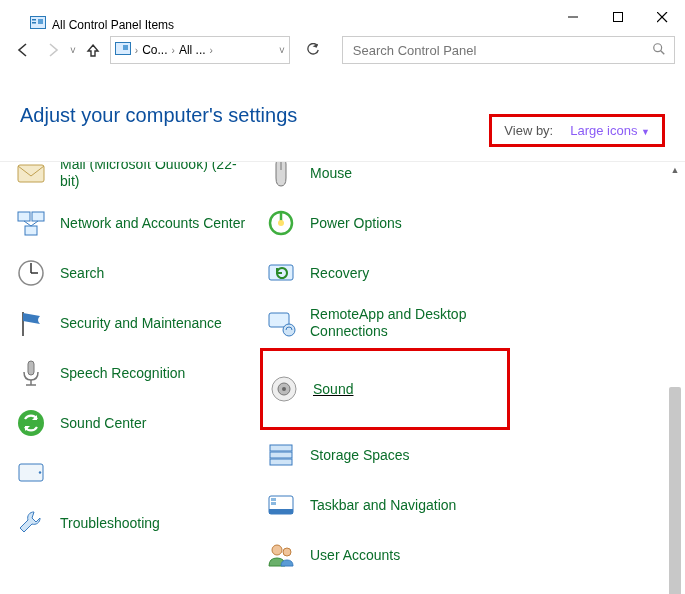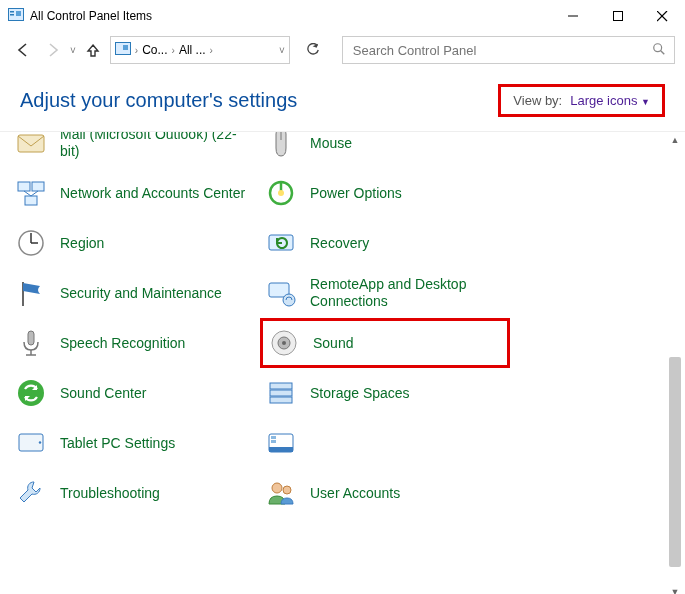--- a/index.html
+++ b/index.html
@@ -11,22 +11,23 @@
     color: #000;
     width: 685px;
     height: 594px;
     overflow: hidden;
     position: relative;
   }
   
   .titlebar {
     height: 32px;
     display: flex;
-    align-items: center;
+    align-items: flex-end;
     padding: 0 0 0 8px;
+    margin-left: 22px;
   }
   .titlebar .appicon { width: 16px; height: 16px; margin-right: 6px; }
   .titlebar .title { flex: 1; font-size: 12px; }
   .winbtns { display: flex; }
   .winbtn {
     width: 45px; height: 30px;
     display: flex; align-items: center; justify-content: center;
   }
   
   .navrow {
@@ -89,25 +90,26 @@
   .header .adjust {
     color: #0b4f9e;
     font-size: 20px;
   }
   .viewby-wrap {
     margin-left: auto;
     border: 3px solid #e00000;
     padding: 6px 12px;
     display: flex;
     align-items: center;
-    gap: 8px;
+    gap: 17px;
     font-size: 13px;
+    margin-top: 30px;
   }
   .viewby-label { color: #555; }
-  .viewby-value { color: #4c1d95; }
+  .viewby-value { color: #8b5cf6; }
   
   .content {
     position: relative;
     padding: 0 0 0 10px;
     height: calc(594px - 32px - 36px - 58px);
     overflow: hidden;
   }
   .cols {
     display: grid;
     grid-template-columns: 250px 250px;
@@ -265,21 +267,21 @@
               <path d="M10 15 L17 20 M24 15 L17 20" stroke="#3a7bbf" fill="none"></path>
             </svg></span>
           <span class="itemlabel">Network and Accounts Center</span>
         </div>
         <div class="item">
           <span class="itemicon"><svg width="34" height="34" viewBox="0 0 34 34">
               <circle cx="17" cy="17" r="12" fill="#fff" stroke="#888" stroke-width="1.5"></circle>
               <line x1="17" y1="17" x2="17" y2="7" stroke="#333" stroke-width="1.5"></line>
               <line x1="17" y1="17" x2="24" y2="17" stroke="#333" stroke-width="1.5"></line>
             </svg></span>
-          <span class="itemlabel">Region</span>
+          <span class="itemlabel">Search</span>
         </div>
         <div class="item">
           <span class="itemicon"><svg width="34" height="34" viewBox="0 0 34 34">
               <line x1="9" y1="6" x2="9" y2="30" stroke="#666" stroke-width="2"></line>
               <path d="M9 7 L26 10 Q22 14 26 18 L9 15 Z" fill="#3a7bbf"></path>
             </svg></span>
           <span class="itemlabel">Security and Maintenance</span>
         </div>
         <div class="item">
           <span class="itemicon"><svg width="34" height="34" viewBox="0 0 34 34">
@@ -297,21 +299,20 @@
               <path d="M23 9 L23 14 L18 14 Z" fill="#fff"></path>
               <path d="M11 25 L11 20 L16 20 Z" fill="#fff"></path>
             </svg></span>
           <span class="itemlabel">Sound Center</span>
         </div>
         <div class="item">
           <span class="itemicon"><svg width="34" height="34" viewBox="0 0 34 34">
               <rect x="5" y="8" width="24" height="17" rx="2" fill="#eef5fb" stroke="#3a7bbf"></rect>
               <circle cx="26" cy="16.5" r="1.2" fill="#3a7bbf"></circle>
             </svg></span>
-          <span class="itemlabel">Tablet PC Settings</span>
         </div>
         <div class="item">
           <span class="itemicon"><svg width="34" height="34" viewBox="0 0 34 34">
               <path d="M20 6 A6 6 0 0 0 14 14 L6 22 L10 26 L18 18 A6 6 0 0 0 26 12 L22 16 L18 12 Z" fill="#cfe4f7" stroke="#3a7bbf"></path>
             </svg></span>
           <span class="itemlabel">Troubleshooting</span>
         </div>
       </div>
     <div id="col-right" style="margin-top: -14px;">
         <div class="item">
@@ -338,21 +339,21 @@
           <span class="itemlabel">Recovery</span>
         </div>
         <div class="item">
           <span class="itemicon"><svg width="34" height="34" viewBox="0 0 34 34">
               <rect x="5" y="7" width="20" height="14" rx="2" fill="#dff0ff" stroke="#3a7bbf"></rect>
               <circle cx="25" cy="24" r="6" fill="#cfe4f7" stroke="#3a7bbf"></circle>
               <path d="M22 24 A3 3 0 0 1 28 24" fill="none" stroke="#3a7bbf"></path>
             </svg></span>
           <span class="itemlabel">RemoteApp and Desktop Connections</span>
         </div>
-        <div class="item red-outline" style="padding: 5px 4px;">
+        <div class="item red-outline" style="padding: 21px 4px; text-decoration: underline;">
           <span class="itemicon"><svg width="34" height="34" viewBox="0 0 34 34">
               <circle cx="17" cy="17" r="12" fill="#eee" stroke="#999"></circle>
               <circle cx="17" cy="17" r="6" fill="#bbb" stroke="#777"></circle>
               <circle cx="17" cy="17" r="2" fill="#666"></circle>
             </svg></span>
           <span class="itemlabel">Sound</span>
         </div>
         <div class="item">
           <span class="itemicon"><svg width="34" height="34" viewBox="0 0 34 34">
               <rect x="6" y="7" width="22" height="6" fill="#cfe4f7" stroke="#3a7bbf"></rect>
@@ -361,20 +362,21 @@
             </svg></span>
           <span class="itemlabel">Storage Spaces</span>
         </div>
         <div class="item">
           <span class="itemicon"><svg width="34" height="34" viewBox="0 0 34 34">
               <rect x="5" y="8" width="24" height="18" rx="2" fill="#fff" stroke="#3a7bbf"></rect>
               <rect x="5" y="21" width="24" height="5" fill="#3a7bbf"></rect>
               <rect x="7" y="10" width="5" height="3" fill="#8ab8e0"></rect>
               <rect x="7" y="14" width="5" height="3" fill="#8ab8e0"></rect>
             </svg></span>
+          <span class="itemlabel">Taskbar and Navigation</span>
         </div>
         <div class="item">
           <span class="itemicon"><svg width="34" height="34" viewBox="0 0 34 34">
               <circle cx="13" cy="12" r="5" fill="#f0c49a" stroke="#c08040"></circle>
               <path d="M5 28 Q5 20 13 20 Q21 20 21 28 Z" fill="#6ab06a" stroke="#3a8a3a"></path>
               <circle cx="23" cy="14" r="4" fill="#f0c49a" stroke="#c08040"></circle>
               <path d="M17 28 Q17 22 23 22 Q29 22 29 28 Z" fill="#5a9bd5" stroke="#3a7bbf"></path>
             </svg></span>
           <span class="itemlabel">User Accounts</span>
         </div>

